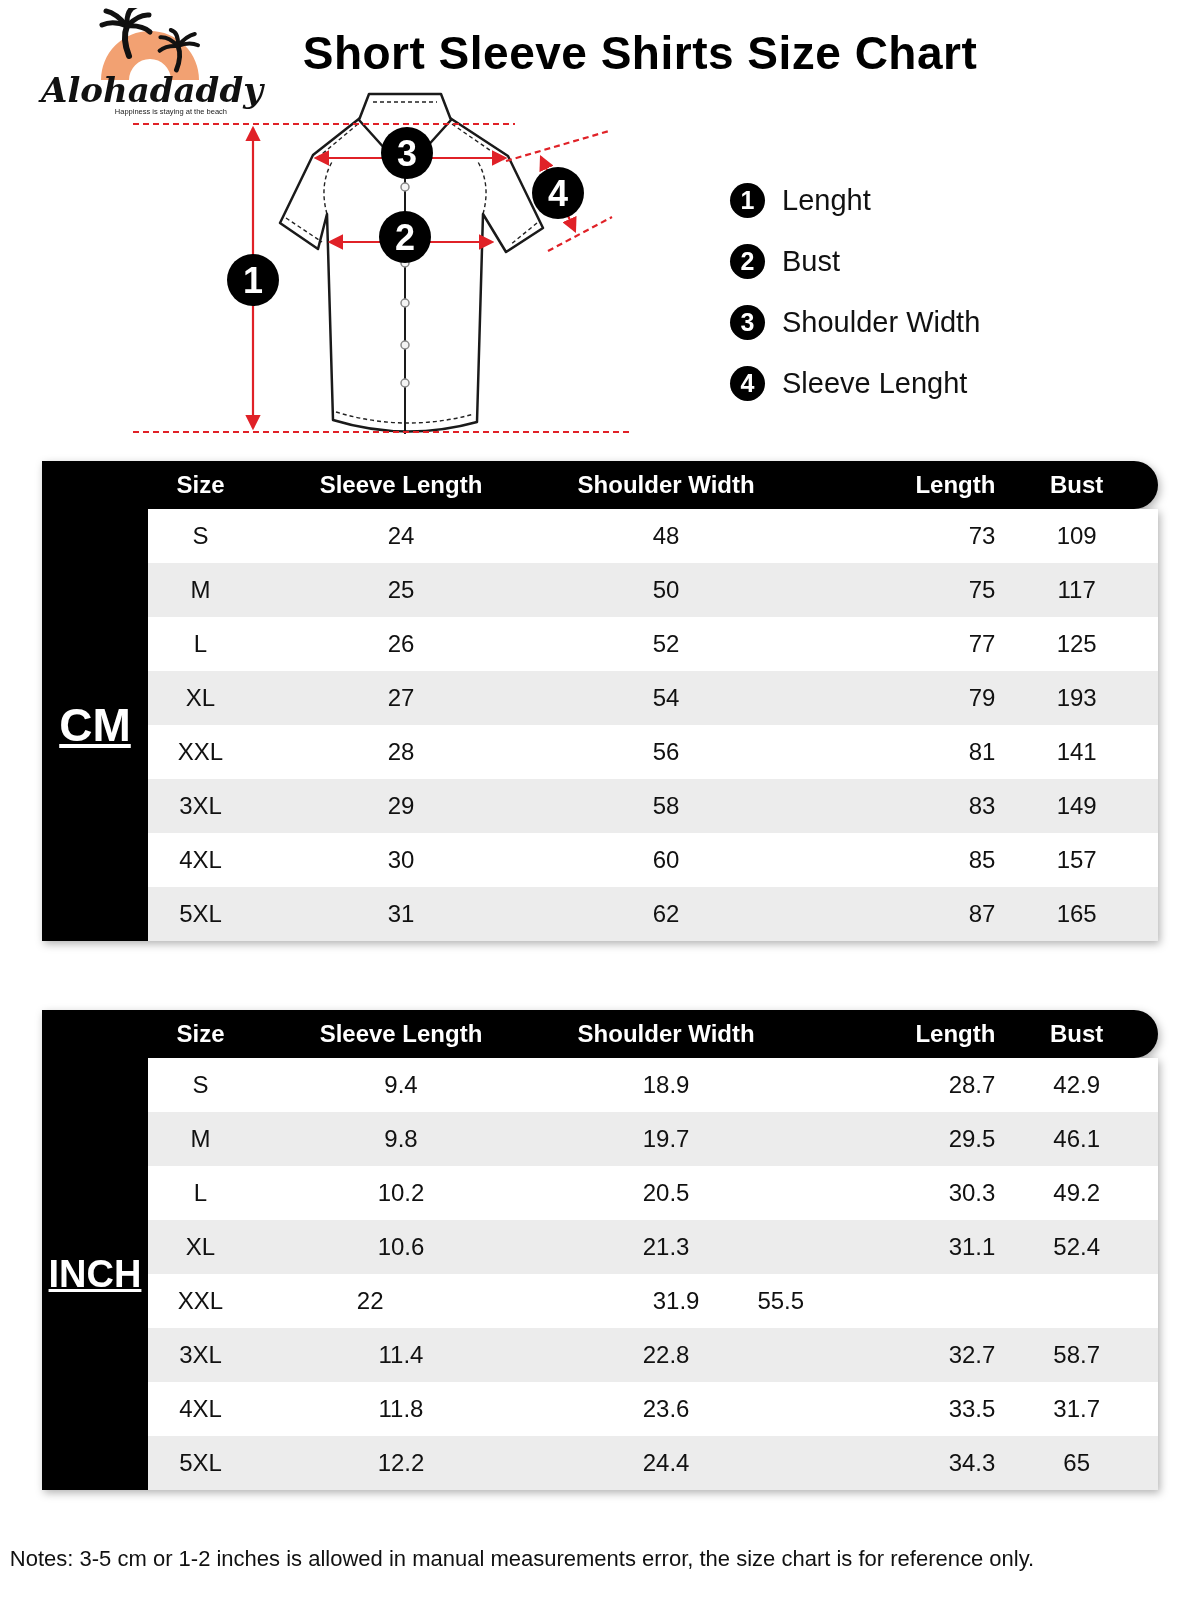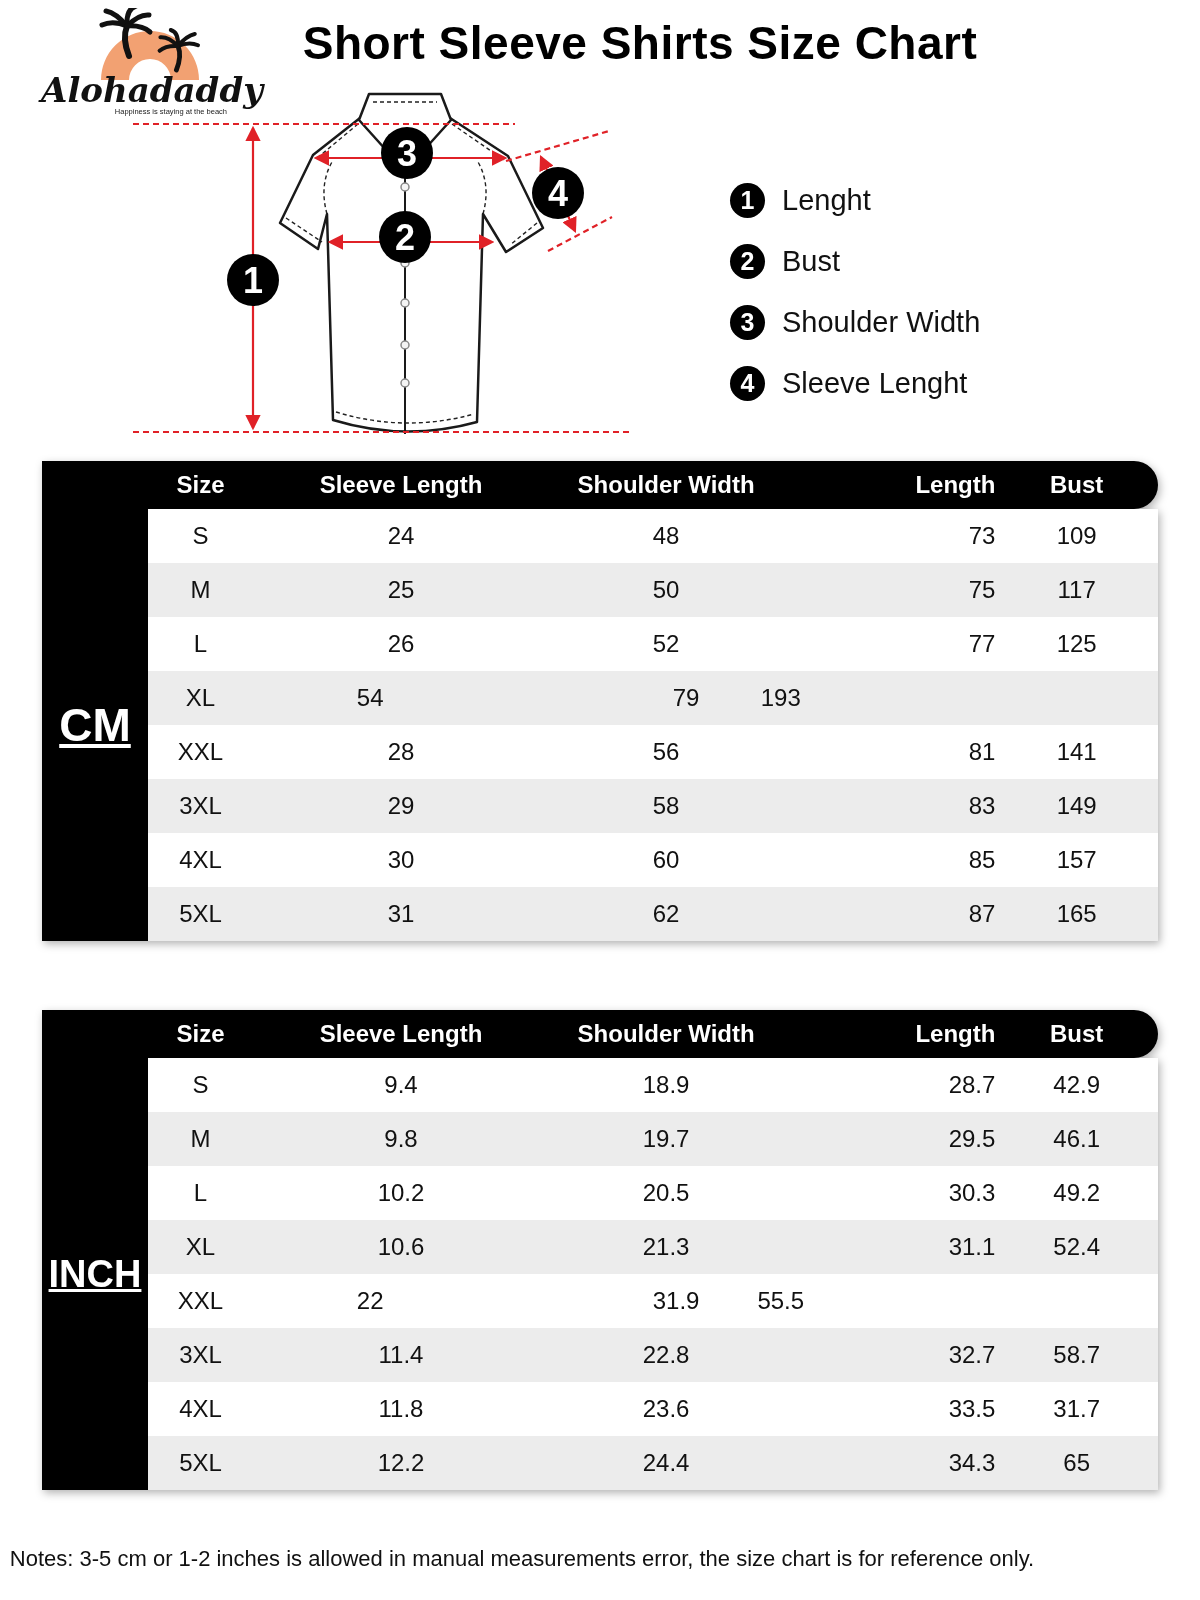--- a/index.html
+++ b/index.html
@@ -4,21 +4,21 @@
 <style>
   html,body{margin:0;padding:0;}
   body{
     width:1200px;height:1600px;position:relative;background:#ffffff;
     font-family:"Liberation Sans", sans-serif;color:#111;overflow:hidden;
   }
   
   .logo{position:absolute;left:35px;top:8px;width:235px;height:110px;}
   
   .page-title{
-    position:absolute;top:16px;left:80px;width:1120px;text-align:center;
+    position:absolute;top:26px;left:80px;width:1120px;text-align:center;
     font-size:46px;font-weight:bold;letter-spacing:.5px;color:#000;
   }
   
   .diagram{position:absolute;left:120px;top:90px;width:520px;height:360px;}
   
   .legend{position:absolute;left:730px;top:182px;display:flex;flex-direction:column;gap:25px;}
   .legend-item{display:flex;align-items:center;gap:17px;height:36px;}
   .legend-badge{
     width:35px;height:35px;border-radius:50%;background:#000;color:#fff;
     font-weight:bold;font-size:25px;display:flex;align-items:center;justify-content:center;flex:0 0 35px;
@@ -195,20 +195,21 @@
         </div>
         <div class="trow">
           <div class="td col0">L</div>
           <div class="td col1">26</div>
           <div class="td col2">52</div>
           <div class="td col3">77</div>
           <div class="td col4">125</div>
         </div>
         <div class="trow alt">
           <div class="td col0">XL</div>
+          <div class="td col1">27</div>
           <div class="td col2">54</div>
           <div class="td col3">79</div>
           <div class="td col4">193</div>
         </div>
         <div class="trow">
           <div class="td col0">XXL</div>
           <div class="td col1">28</div>
           <div class="td col2">56</div>
           <div class="td col3">81</div>
           <div class="td col4">141</div>

